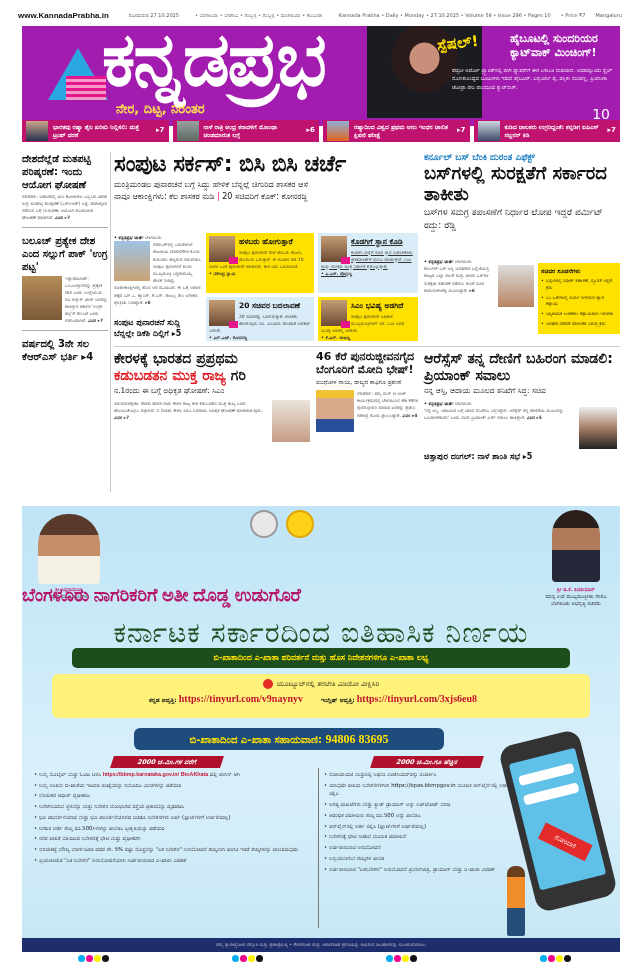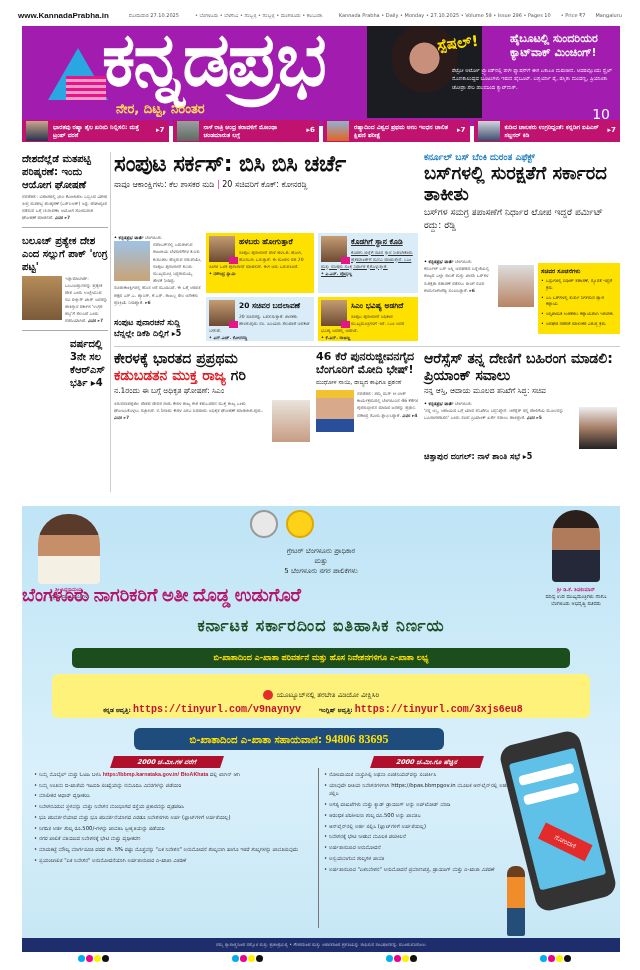--- a/index.html
+++ b/index.html
@@ -73,26 +73,26 @@
   .ad { position: absolute; left: 22px; top: 506px; width: 598px; height: 446px; background: linear-gradient(#bfe4f5, #d9f0fb 60%, #c6e6f4); overflow: hidden; }
   .ad .cm { position: absolute; left: 16px; top: 8px; width: 62px; height: 70px; border-radius: 30px 30px 4px 4px; background: linear-gradient(#5a3b2b 0 30%, #c78e6a 30% 60%, #f4f0e4 60%); }
   .ad .dcm { position: absolute; right: 20px; top: 4px; width: 48px; height: 72px; border-radius: 24px 24px 4px 4px; background: linear-gradient(#2a1f1a 0 25%, #b07b5a 25% 55%, #252838 55%); }
   .ad .cap { position: absolute; font-size: 5px; text-align: center; line-height: 1.4; }
   .ad .cap b { color: #c0136f; }
   .emblems { position: absolute; left: 228px; top: 4px; display: flex; gap: 8px; }
   .emb { width: 28px; height: 28px; border-radius: 50%; background: #e8e8e8; border: 2px solid #999; }
   .emb.y { background: #ffd21a; border-color: #e0a800; }
   .gba { position: absolute; left: 0; width: 100%; top: 40px; text-align: center; font-size: 7px; line-height: 1.45; color: #222; }
   .ad-h1 { position: absolute; left: 0; width: 100%; top: 79px; text-align: left; font-size: 18px; font-weight: bold; color: #b5126a; font-family: Liberation Serif, serif; }
-  .ad-h2 { position: absolute; left: 0; width: 100%; top: 110px; text-align: center; font-size: 16px; font-weight: bold; color: #1d4e22; letter-spacing: 1px; }
+  .ad-h2 { position: absolute; left: 0; width: 100%; top: 110px; text-align: center; font-size: 28px; font-weight: normal; color: #1d4e22; letter-spacing: 1px; }
   .ad-bar { position: absolute; left: 50px; width: 498px; top: 142px; height: 20px; background: #1c4d1c; border-radius: 5px; color: #ffe100; font-size: 8px; font-weight: bold; text-align: center; line-height: 20px; }
-  .ad-yt { position: absolute; left: 30px; width: 538px; top: 168px; height: 44px; background: #fff27a; border-radius: 6px; text-align: center; font-size: 7px; padding-top: 16px; }
+  .ad-yt { position: absolute; left: 30px; width: 538px; top: 168px; height: 44px; background: #fff27a; border-radius: 6px; text-align: center; font-size: 7px; padding-top: 5px; }
   .ad-yt .yt { display: inline-block; width: 10px; height: 10px; border-radius: 50%; background: #e52d27; vertical-align: middle; margin-right: 4px; position: relative; }
   .ad-yt .links { margin-top: 4px; font-size: 6px; font-weight: bold; }
-  .ad-yt .url { font-family: Liberation Mono, monospace; color: #c4122f; font-size: 10px; margin-right: 16px; }
+  .ad-yt .url { font-family: Liberation Serif, serif; color: #c4122f; font-size: 10px; margin-right: 16px; }
   .ad-help { position: absolute; left: 112px; width: 310px; top: 222px; height: 22px; background: #1e4d7d; border-radius: 6px; color: #ffe100; font-size: 10px; font-weight: bold; text-align: center; line-height: 22px; }
   .ad-help .num { font-family: "Liberation Serif", serif; font-size: 12px; }
   .colhead { position: absolute; top: 250px; height: 12px; background: #b0102c; color: #fff; font-size: 6.5px; font-weight: bold; text-align: center; line-height: 12px; transform: skewX(-18deg); }
   .ad-col { position: absolute; top: 264px; font-size: 5.3px; line-height: 1.65; color: #222; }
   .ad-col li { list-style: none; margin-bottom: 2px; padding-left: 5px; position: relative; }
   .ad-col li::before { content: "•"; position: absolute; left: 0; }
   .ad-col .lnk { color: #c4122f; font-weight: bold; font-family: "Liberation Sans", sans-serif; }
   .ad-divider { position: absolute; left: 296px; top: 262px; width: 1px; height: 160px; background: #777; }
   .phone { position: absolute; left: 495px; top: 230px; width: 82px; height: 170px; border-radius: 14px; background: #333; transform: rotate(-14deg); }
   .phone .scr { position: absolute; left: 7px; top: 18px; width: 68px; height: 130px; background: #5fc0e8; border-radius: 3px; }
@@ -158,29 +158,30 @@
   <div class="lstory">
     <h3>ದೇಶದೆಲ್ಲೆಡೆ ಮತಪಟ್ಟಿ ಪರಿಷ್ಕರಣೆ: ಇಂದು ಆಯೋಗ ಘೋಷಣೆ</h3>
     <p><span>ನವದೆಹಲಿ: ಬಿಹಾರದಲ್ಲಿ ಭಾರಿ ಕೋಲಾಹಲ ಎಬ್ಬಿಸಿದ ವಿಶೇಷ ತೀವ್ರ ಮತಪಟ್ಟಿ ಪರಿಷ್ಕರಣೆ (ಎಸ್‌ಐಆರ್) ಅನ್ನು ದೇಶಾದ್ಯಂತ ನಡೆಸುವ ಬಗ್ಗೆ ಚುನಾವಣಾ ಆಯೋಗ ಸೋಮವಾರ ಘೋಷಣೆ ಮಾಡಲಿದೆ.</span> <b>ವಿವರ ▸7</b></p>
   </div>
   <div class="lstory">
     <h3>ಬಲೂಚ್ ಪ್ರತ್ಯೇಕ ದೇಶ ಎಂದ ಸಲ್ಲುಗೆ ಪಾಕ್ 'ಉಗ್ರ ಪಟ್ಟ'</h3>
     <div class="photo"></div>
     <p><span>ಇಸ್ಲಾಮಾಬಾದ್: ಬಲೂಚಿಸ್ತಾನವನ್ನು ಪ್ರತ್ಯೇಕ ದೇಶ ಎಂದು ಉಲ್ಲೇಖಿಸಿದ ನಟ ಸಲ್ಮಾನ್ ಖಾನ್ ಅವರನ್ನು ಪಾಕಿಸ್ತಾನ ಸರ್ಕಾರ 'ಉಗ್ರರ ಪಟ್ಟಿ'ಗೆ ಸೇರಿಸಿದೆ ಎಂದು ವರದಿಯಾಗಿದೆ.</span> <b>ವಿವರ ▸7</b></p>
     <div style="clear:both"></div>
   </div>
-  <div class="lstory" style="border:none;margin-left:48px;">
+  <div class="lstory" style="border:none;">
     <h3><span>ವರ್ಷದಲ್ಲಿ 3ನೇ ಸಲ ಕೆಆರ್‌ಎಸ್ ಭರ್ತಿ</span> <span>▸4</span></h3>
   </div>
 </div>
 <div class="vrule"></div>
 
 <div class="lead">
   <h1>ಸಂಪುಟ ಸರ್ಕಸ್: ಬಿಸಿ ಬಿಸಿ ಚರ್ಚೆ</h1>
   <div class="deck">
+    <div>ಮಂತ್ರಿಮಂಡಲ ಪುನಾರಚನೆ ಬಗ್ಗೆ ಸಿದ್ದು ಹೇಳಿಕೆ ಬೆನ್ನಲ್ಲೆ ಚಿಗುರಿದ ಶಾಸಕರ ಆಸೆ</div>
     <div><span>ನಾವೂ ಆಕಾಂಕ್ಷಿಗಳು: ಕೆಲ ಶಾಸಕರ ನುಡಿ</span> <span class="sep">|</span> <span>20 ಸಚಿವರಿಗೆ ಕೊಕ್: ಕೋನರಡ್ಡಿ</span></div>
   </div>
 </div>
 <div class="lead-body">
   <div><span class="byline">• ಕನ್ನಡಪ್ರಭ ವಾರ್ತೆ</span> <span>ಬೆಂಗಳೂರು</span></div>
   <div class="photo"></div>
   <span>ನವೆಂಬರ್‌ನಲ್ಲಿ ಎದುರಾಗುವ ರಾಜಕೀಯ ಬೆಳವಣಿಗೆಗಳ ಕುರಿತು ಕುತೂಹಲ ಹೆಚ್ಚಿರುವ ನಡುವೆಯೇ, ಸಂಪುಟ ಪುನಾರಚನೆ ಕುರಿತು ಮುಖ್ಯಮಂತ್ರಿ ಸಿದ್ದರಾಮಯ್ಯ ಹೇಳಿಕೆ ನೀಡಿದ್ದು ಸಚಿವಾಕಾಂಕ್ಷಿಗಳಲ್ಲಿ ಹೊಸ ಆಸೆ ಮೂಡಿಸಿದೆ. ಈ ಬಗ್ಗೆ ಆಡಳಿತ ಪಕ್ಷದ ಎನ್.ಎ. ಹ್ಯಾರಿಸ್, ಕೆ.ಎನ್. ರಾಜಣ್ಣ ಸೇರಿ ಅನೇಕರು ಪ್ರತಿಕ್ರಿಯೆ ನೀಡಿದ್ದಾರೆ.</span> <b>▸6</b>
 </div>
 <div class="sub-lead">
   <span>ಸಂಪುಟ ಪುನಾರಚನೆ ಸುದ್ದಿ ಬೆನ್ನಲ್ಲೇ ಡಿಕೆಶಿ ದಿಲ್ಲಿಗೆ</span> <span>▸5</span>
@@ -266,25 +267,20 @@
     <span>ಸನ್ಮಾನ್ಯ ಮುಖ್ಯಮಂತ್ರಿಗಳು</span>
   </div>
   <div class="dcm"></div>
   <div class="cap" style="right:4px; top:80px; width:80px;">
     <b>ಶ್ರೀ ಡಿ.ಕೆ. ಶಿವಕುಮಾರ್</b><br>
     <span>ಮಾನ್ಯ ಉಪ ಮುಖ್ಯಮಂತ್ರಿಗಳು ಹಾಗೂ ಬೆಂಗಳೂರು ಅಭಿವೃದ್ಧಿ ಸಚಿವರು</span>
   </div>
   <div class="emblems">
     <div class="emb"></div>
     <div class="emb y"></div>
-  </div>
-  <div class="gba">
-    <div>ಗ್ರೇಟರ್ ಬೆಂಗಳೂರು ಪ್ರಾಧಿಕಾರ</div>
-    <div>ಮತ್ತು</div>
-    <div>5 ಬೆಂಗಳೂರು ನಗರ ಪಾಲಿಕೆಗಳು</div>
   </div>
   <div class="ad-h1">ಬೆಂಗಳೂರು ನಾಗರಿಕರಿಗೆ ಅತೀ ದೊಡ್ಡ ಉಡುಗೊರೆ</div>
   <div class="ad-h2">ಕರ್ನಾಟಕ ಸರ್ಕಾರದಿಂದ ಐತಿಹಾಸಿಕ ನಿರ್ಣಯ</div>
   <div class="ad-bar">ಬಿ-ಖಾತಾದಿಂದ ಎ-ಖಾತಾ ಪರಿವರ್ತನೆ ಮತ್ತು ಹೊಸ ನಿವೇಶನಗಳಿಗೂ ಎ-ಖಾತಾ ಲಭ್ಯ</div>
   <div class="ad-yt">
     <span class="yt"></span><span>ಯೂಟ್ಯೂಬ್‌ನಲ್ಲಿ ತರಬೇತಿ ವಿಡಿಯೋ ವೀಕ್ಷಿಸಿರಿ</span>
     <div class="links">
       <span>ಕನ್ನಡ ಆವೃತ್ತಿ:</span>
       <span class="url">https://tinyurl.com/v9naynyv</span>
       <span>ಇಂಗ್ಲಿಷ್ ಆವೃತ್ತಿ:</span>

